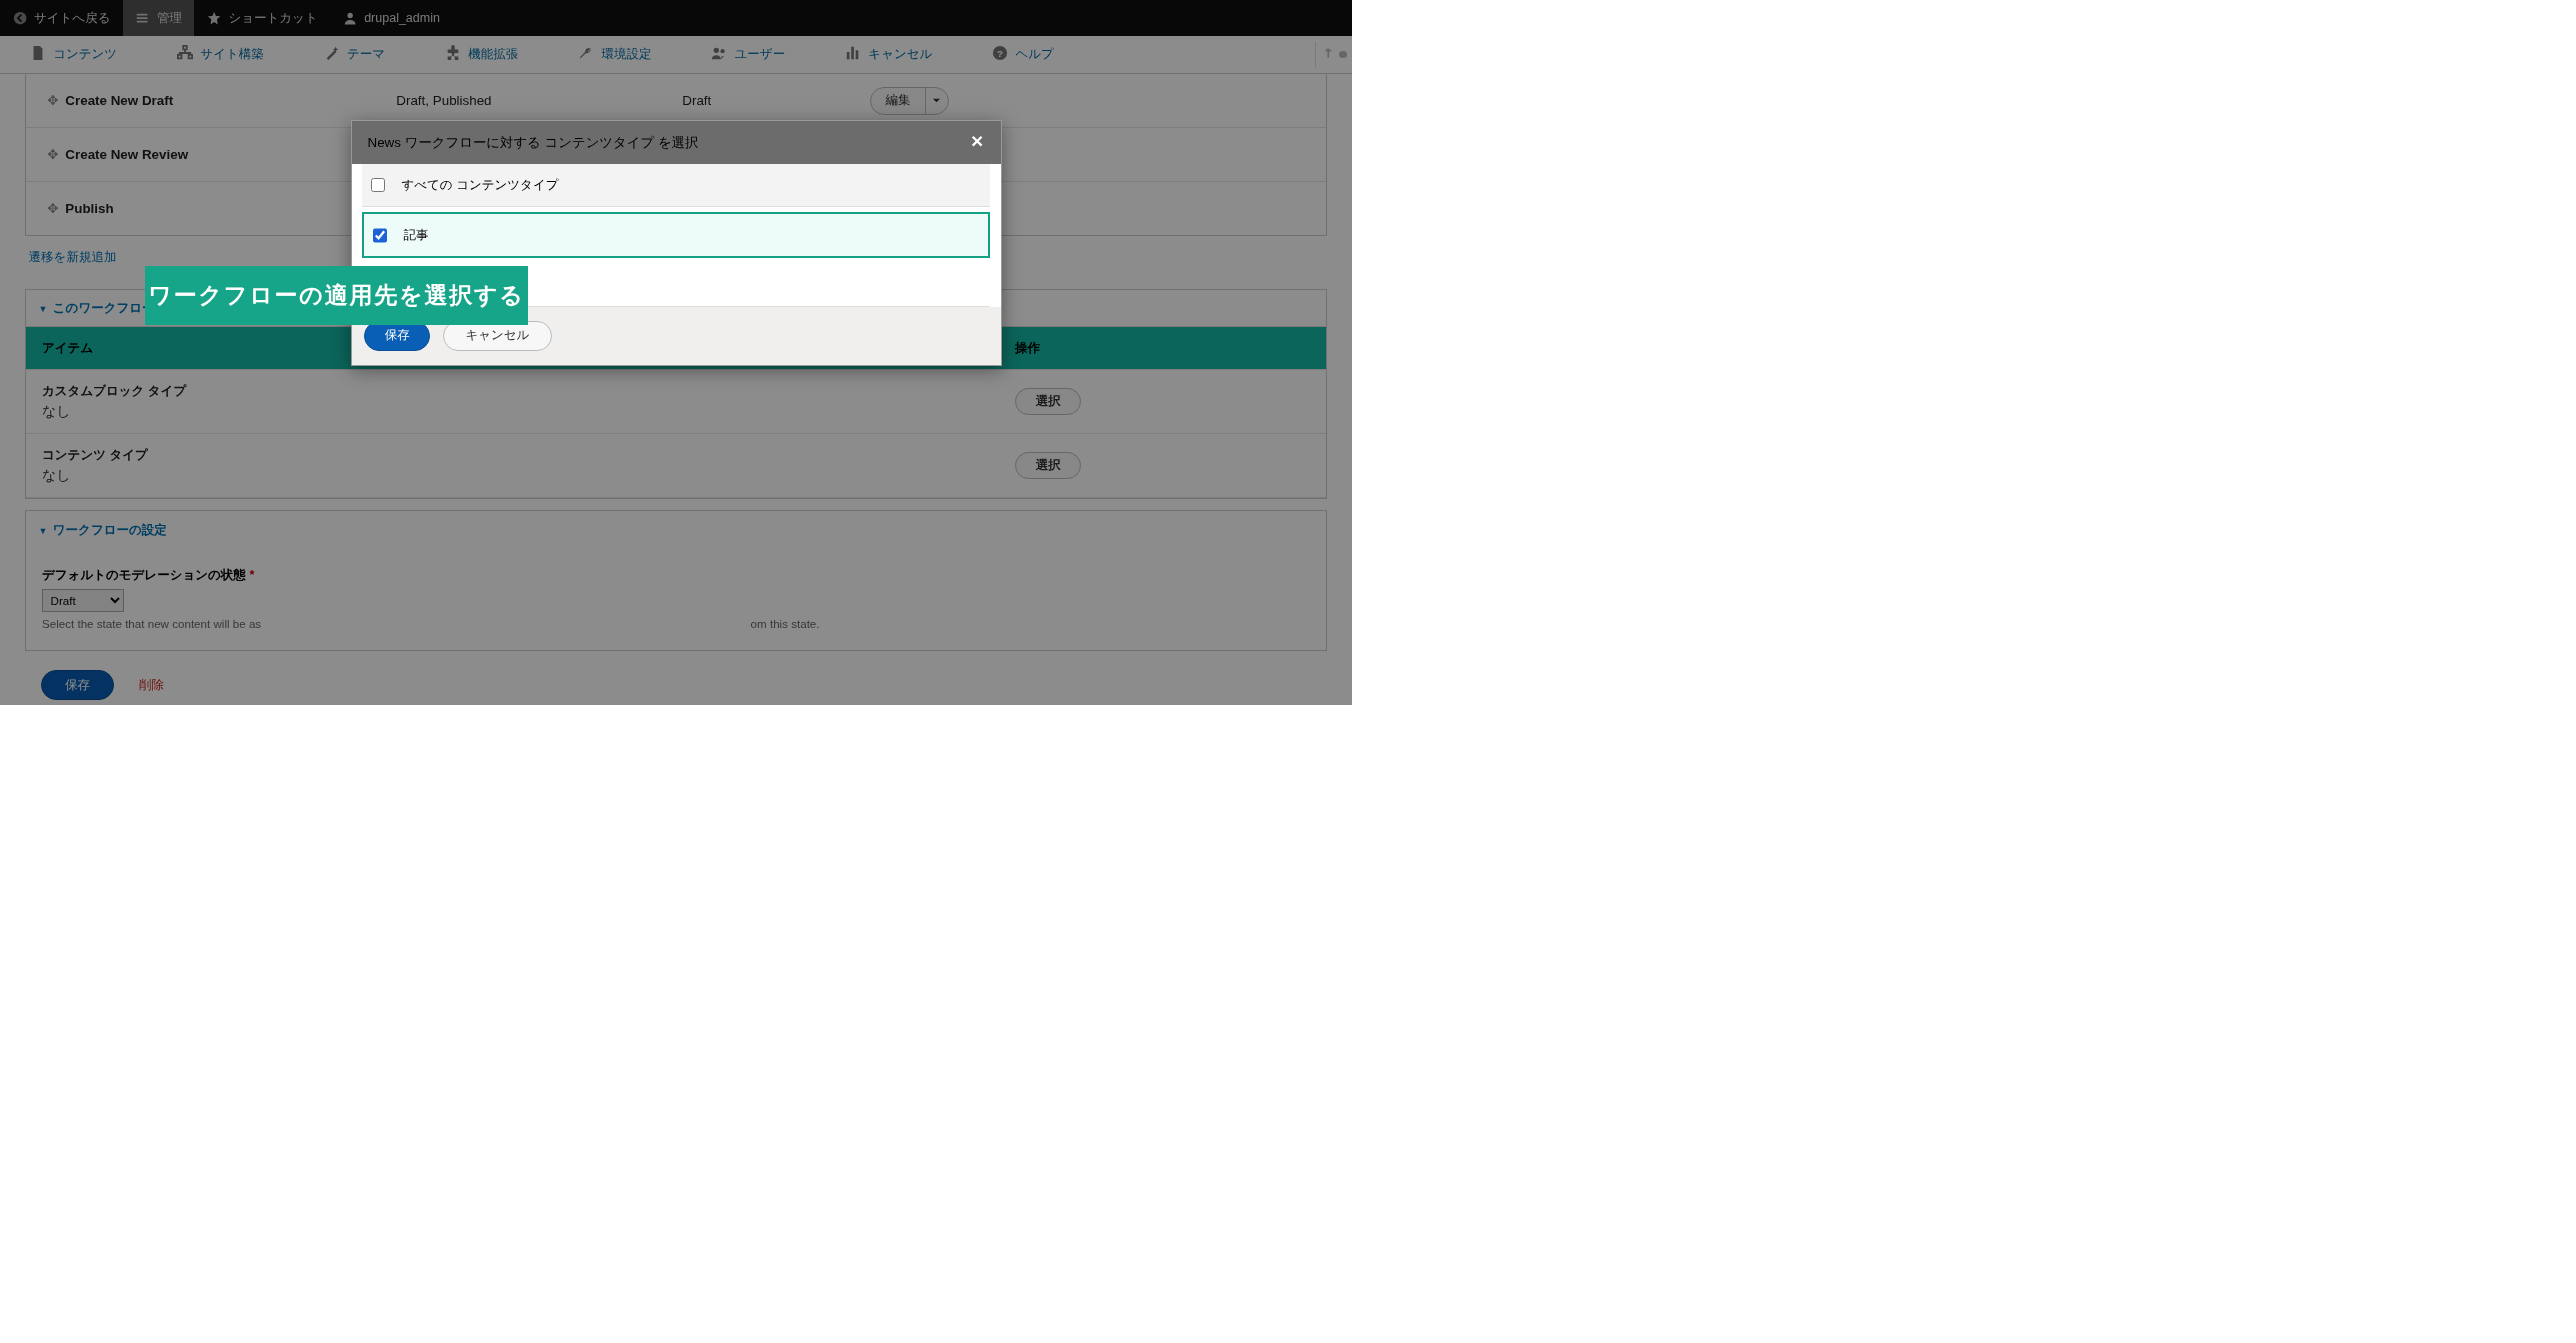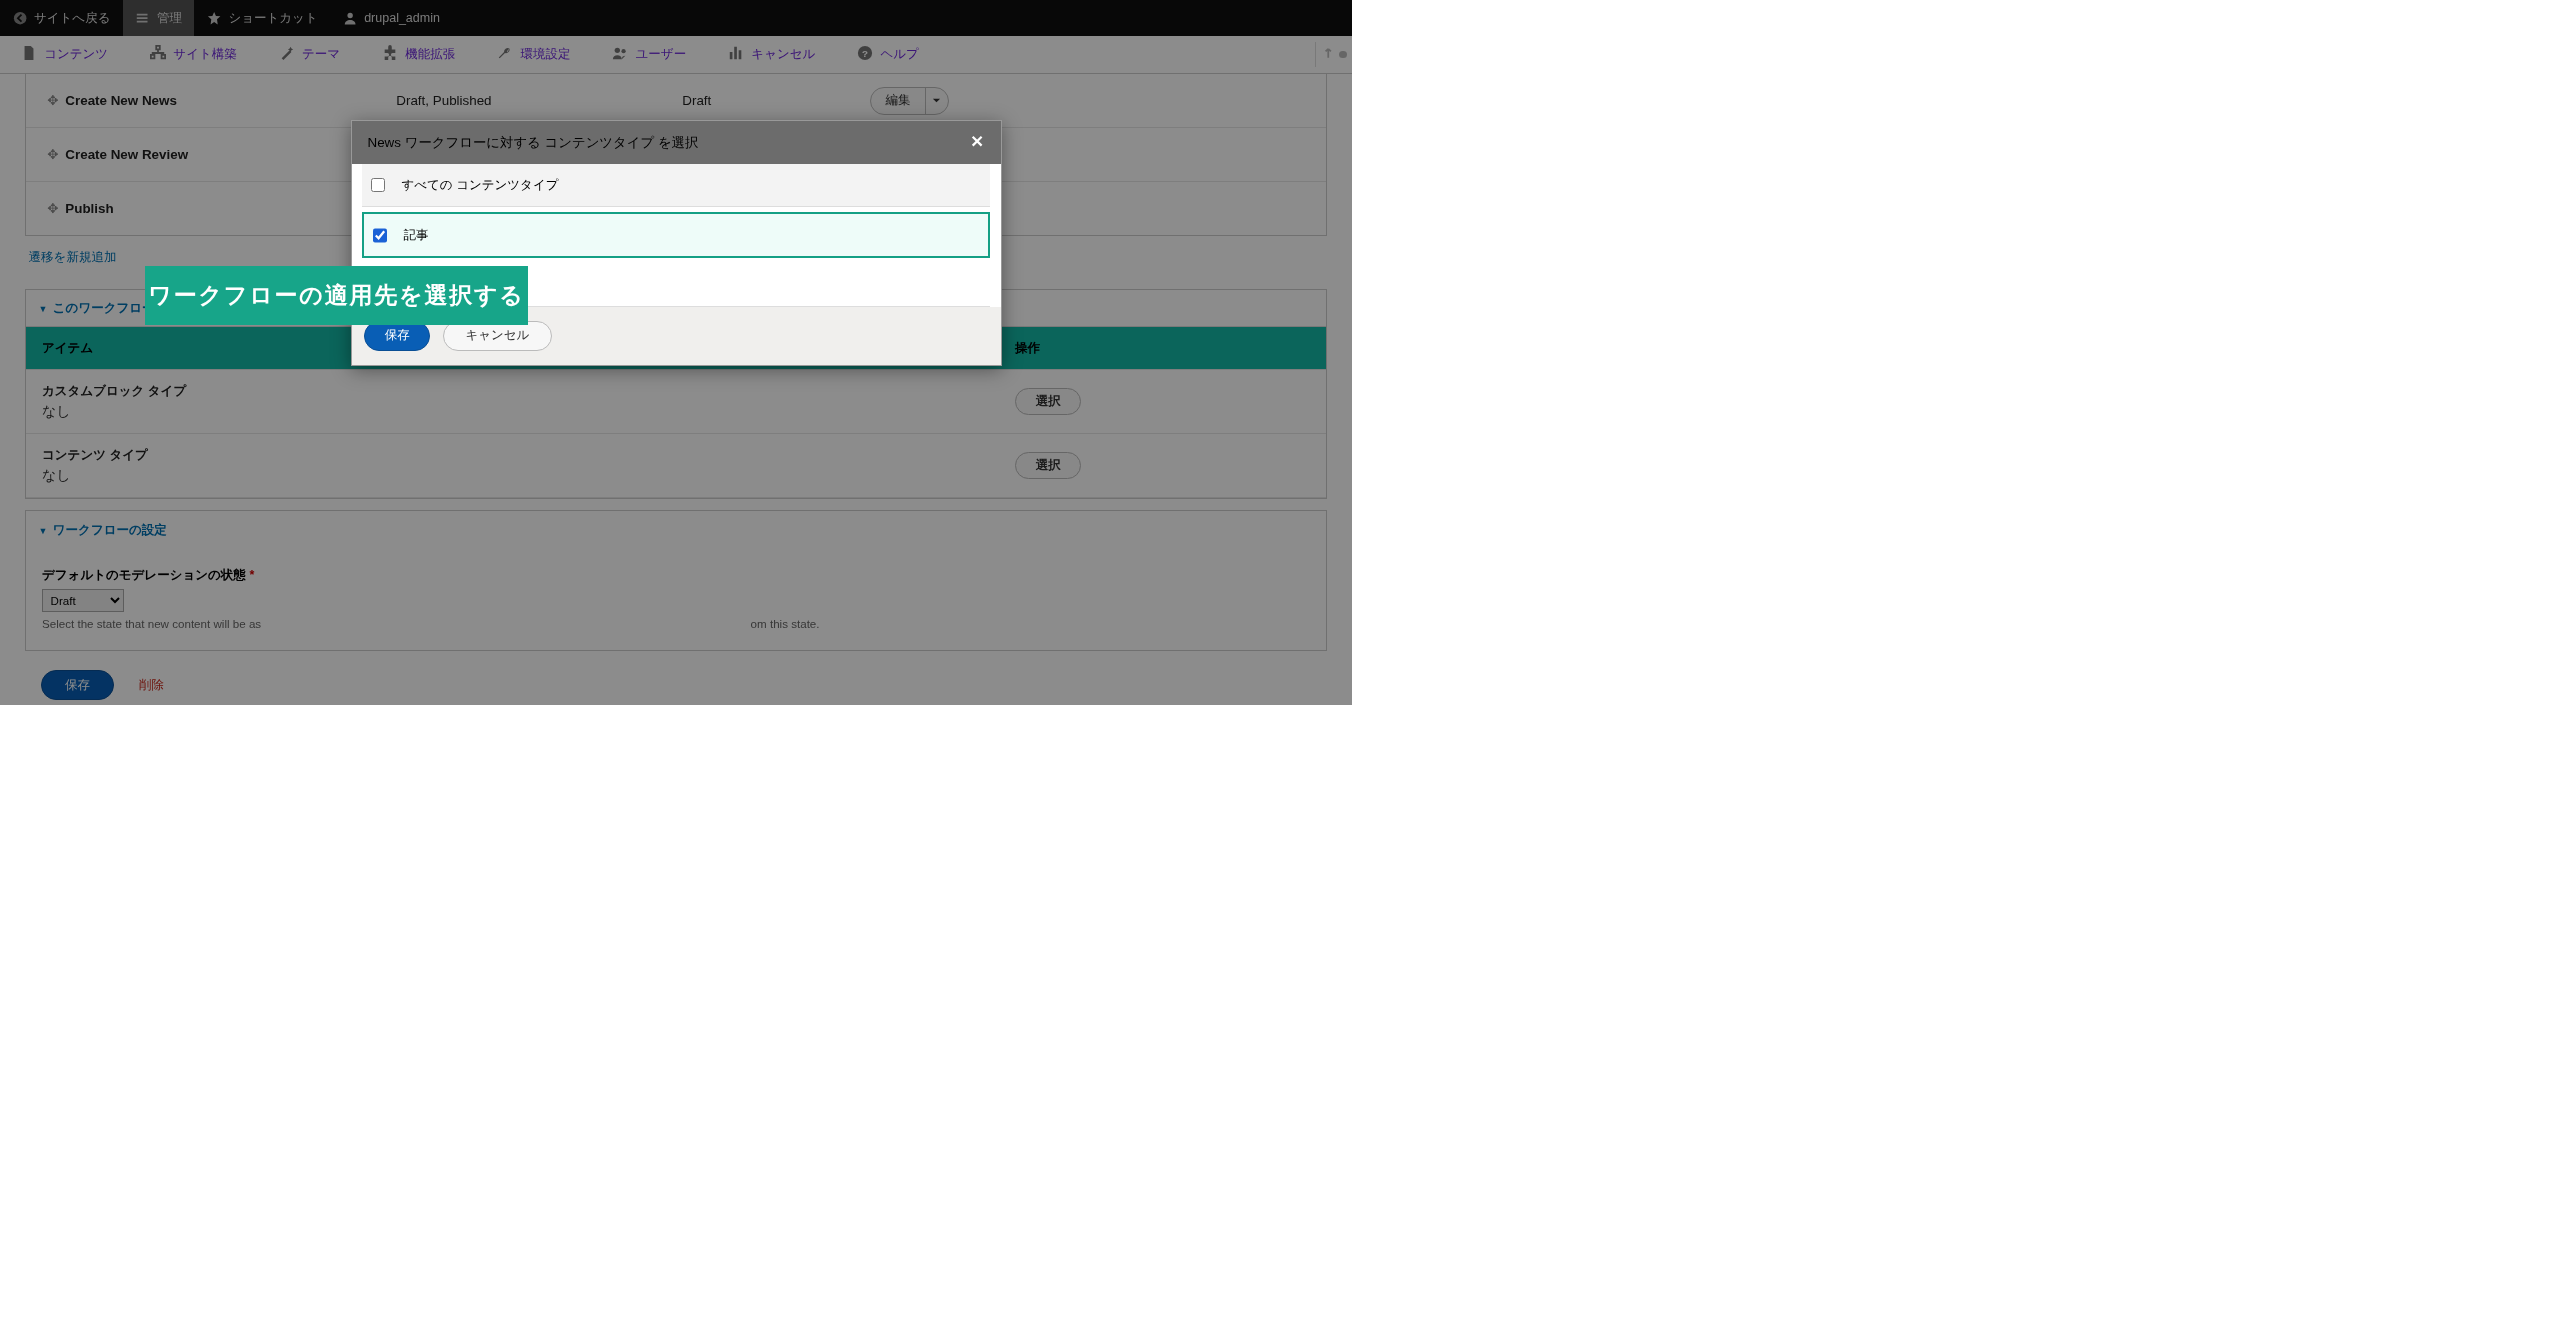--- a/index.html
+++ b/index.html
@@ -33,22 +33,22 @@
 
 
 .adminbar {
   background:#fff;
   border-bottom:0.9px solid #ccc;
   height:38px;
   display:flex; align-items:center;
 }
 .adminbar-item {
   display:flex; align-items:center; gap:7.2px;
-  padding:0 21px; height:100%;
-  color:#6d28d9; cursor:pointer;
+  padding:0 30px; height:100%;
+  color:#0369a1; cursor:pointer;
 }
 .adminbar .ic svg { fill:#767676; width:16px; height:16px; }
 .adminbar-tail { margin-left:auto; display:flex; align-items:center; gap:5.4px; padding-right:5.4px;}
 .adminbar-tail .sep { width:0.9px; height:25px; background:#ddd; }
 .adminbar-tail .dot { width:7.2px; height:7.2px; border-radius:50%; background:#bbb; }
 .adminbar-tail .arr svg{ fill:#bbb; }
 
 
 .page {
   padding: 0 25px 54px;
@@ -302,21 +302,21 @@
         </svg></span>
     <span class="dot"></span>
   </div>
 </div>
 
 <div class="page">
 
   <div class="transitions">
     <div class="trow">
       <span class="drag">✥</span>
-      <span class="c-label">Create New News</span>
+      <span class="c-label">Create New Draft</span>
       <span class="c-states">Draft, Published</span>
       <span class="c-to">Draft</span>
       <span class="c-ops">
         <span class="ops-btn">
           <span class="ops-main">編集</span>
           <span class="ops-more">
               <svg viewBox="0 0 10 10">
                 <path d="M1 3l4 4 4-4z"></path>
               </svg>
             </span>

